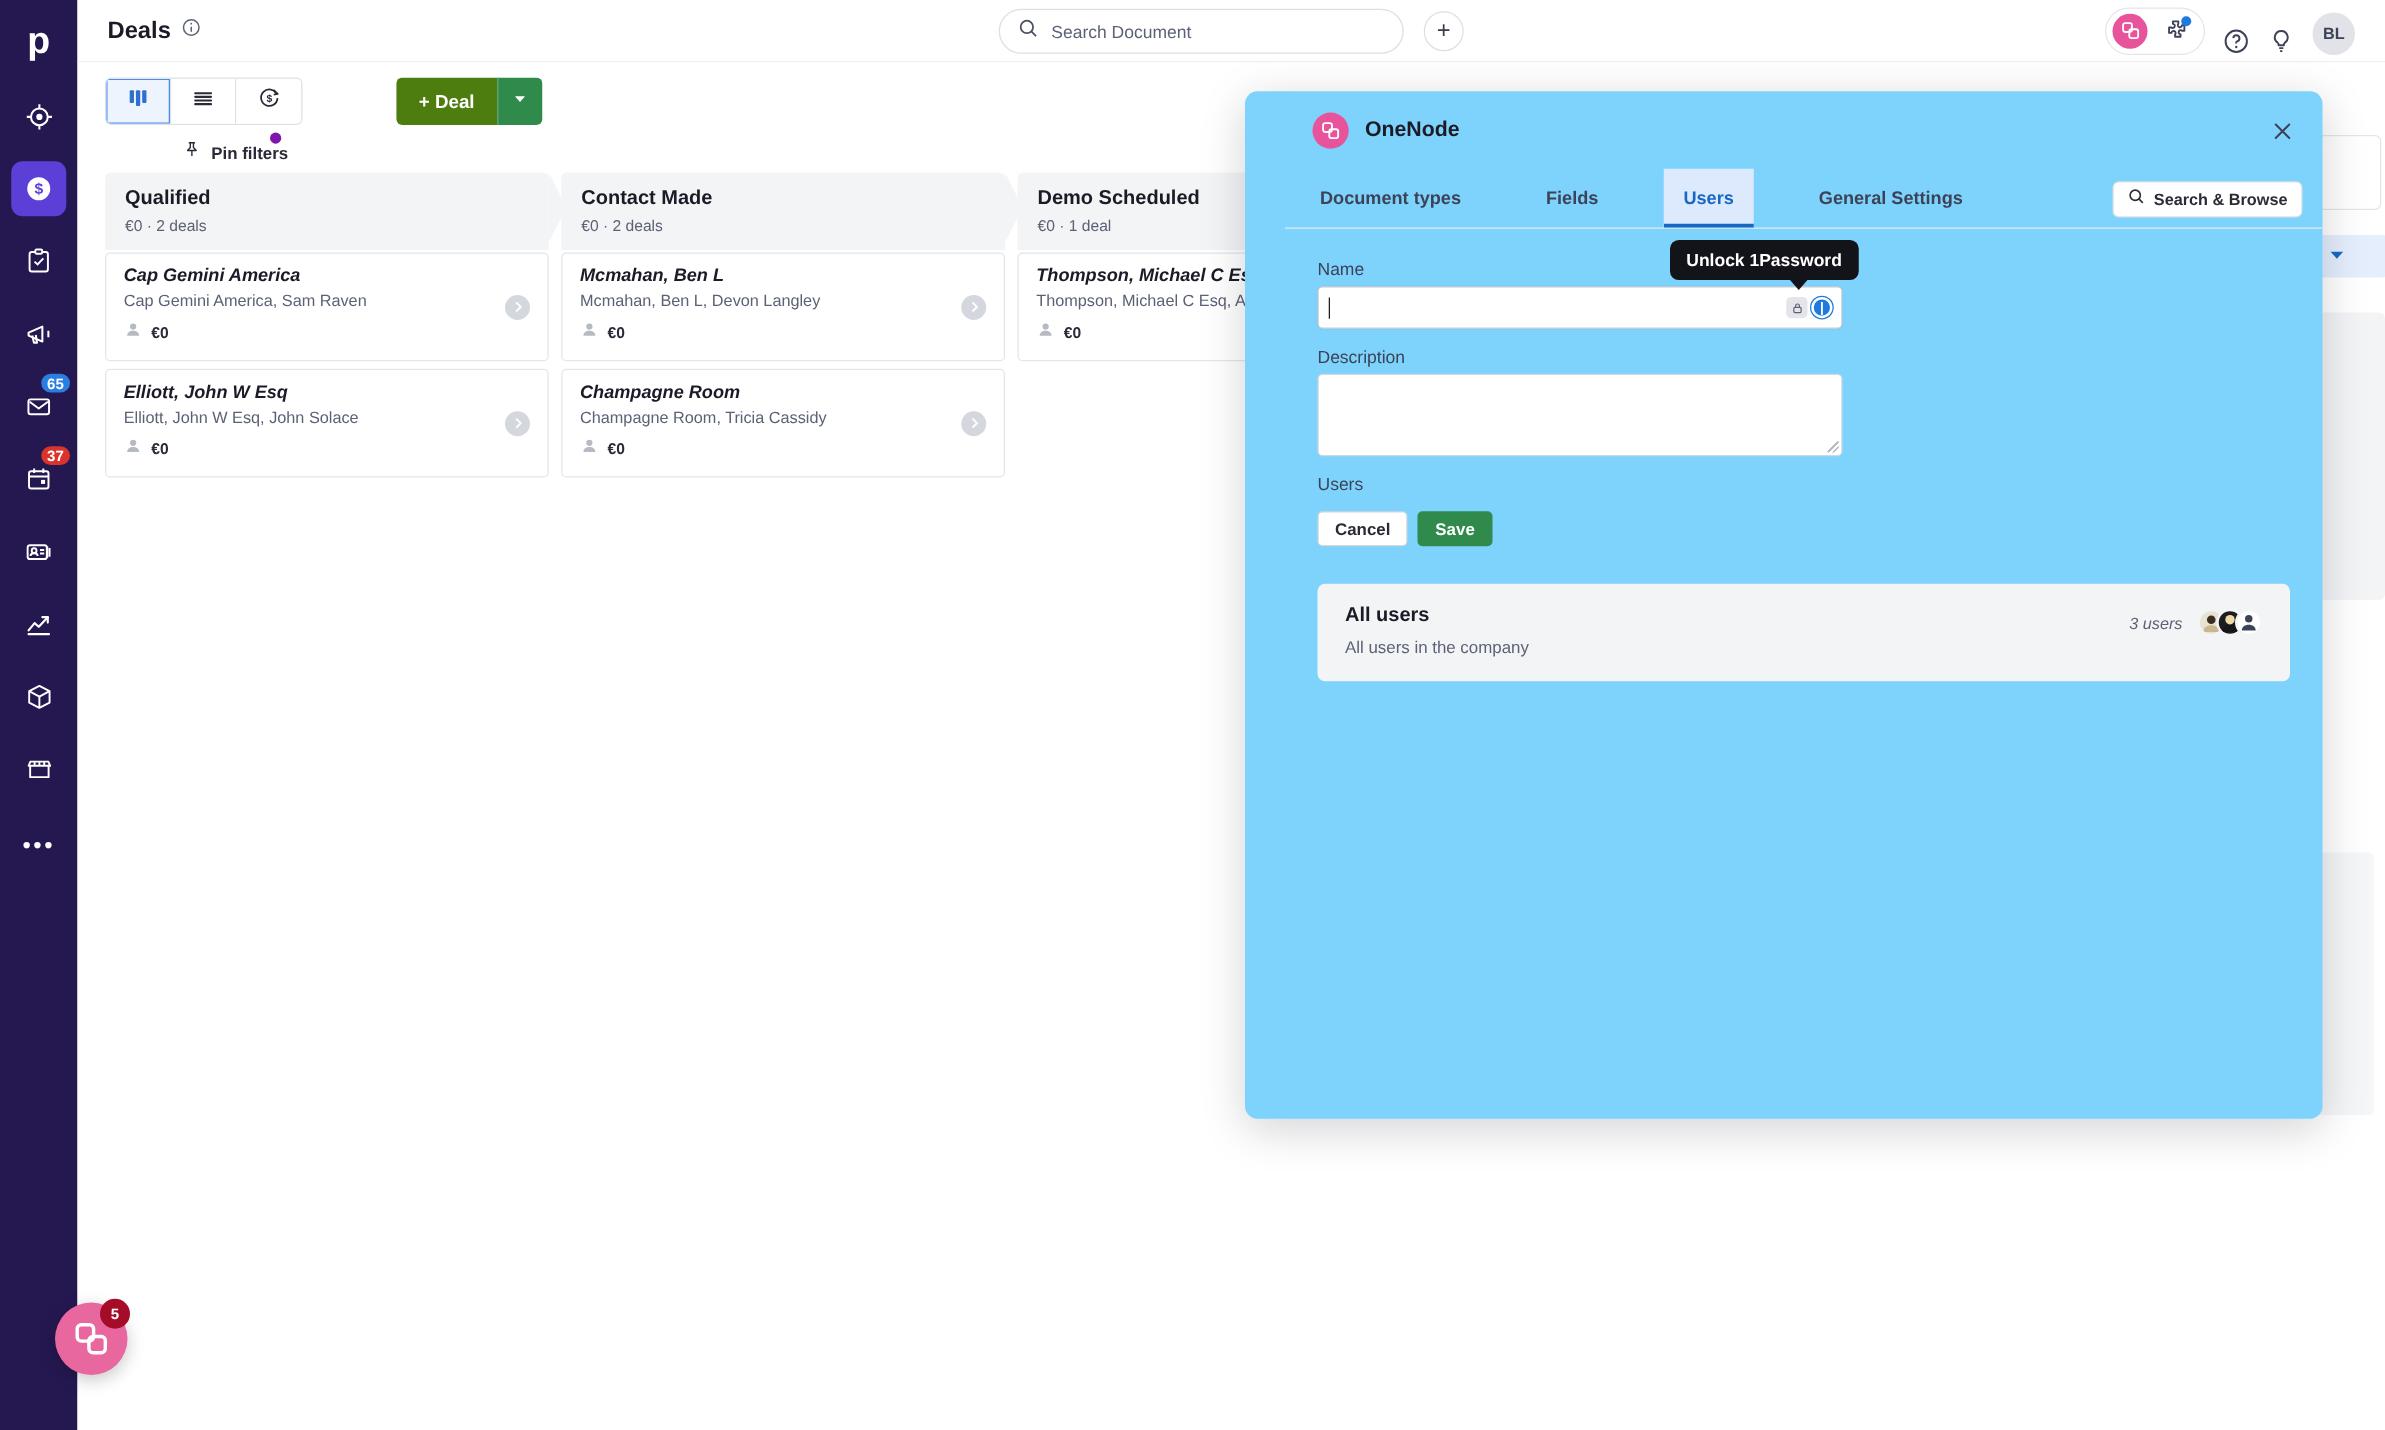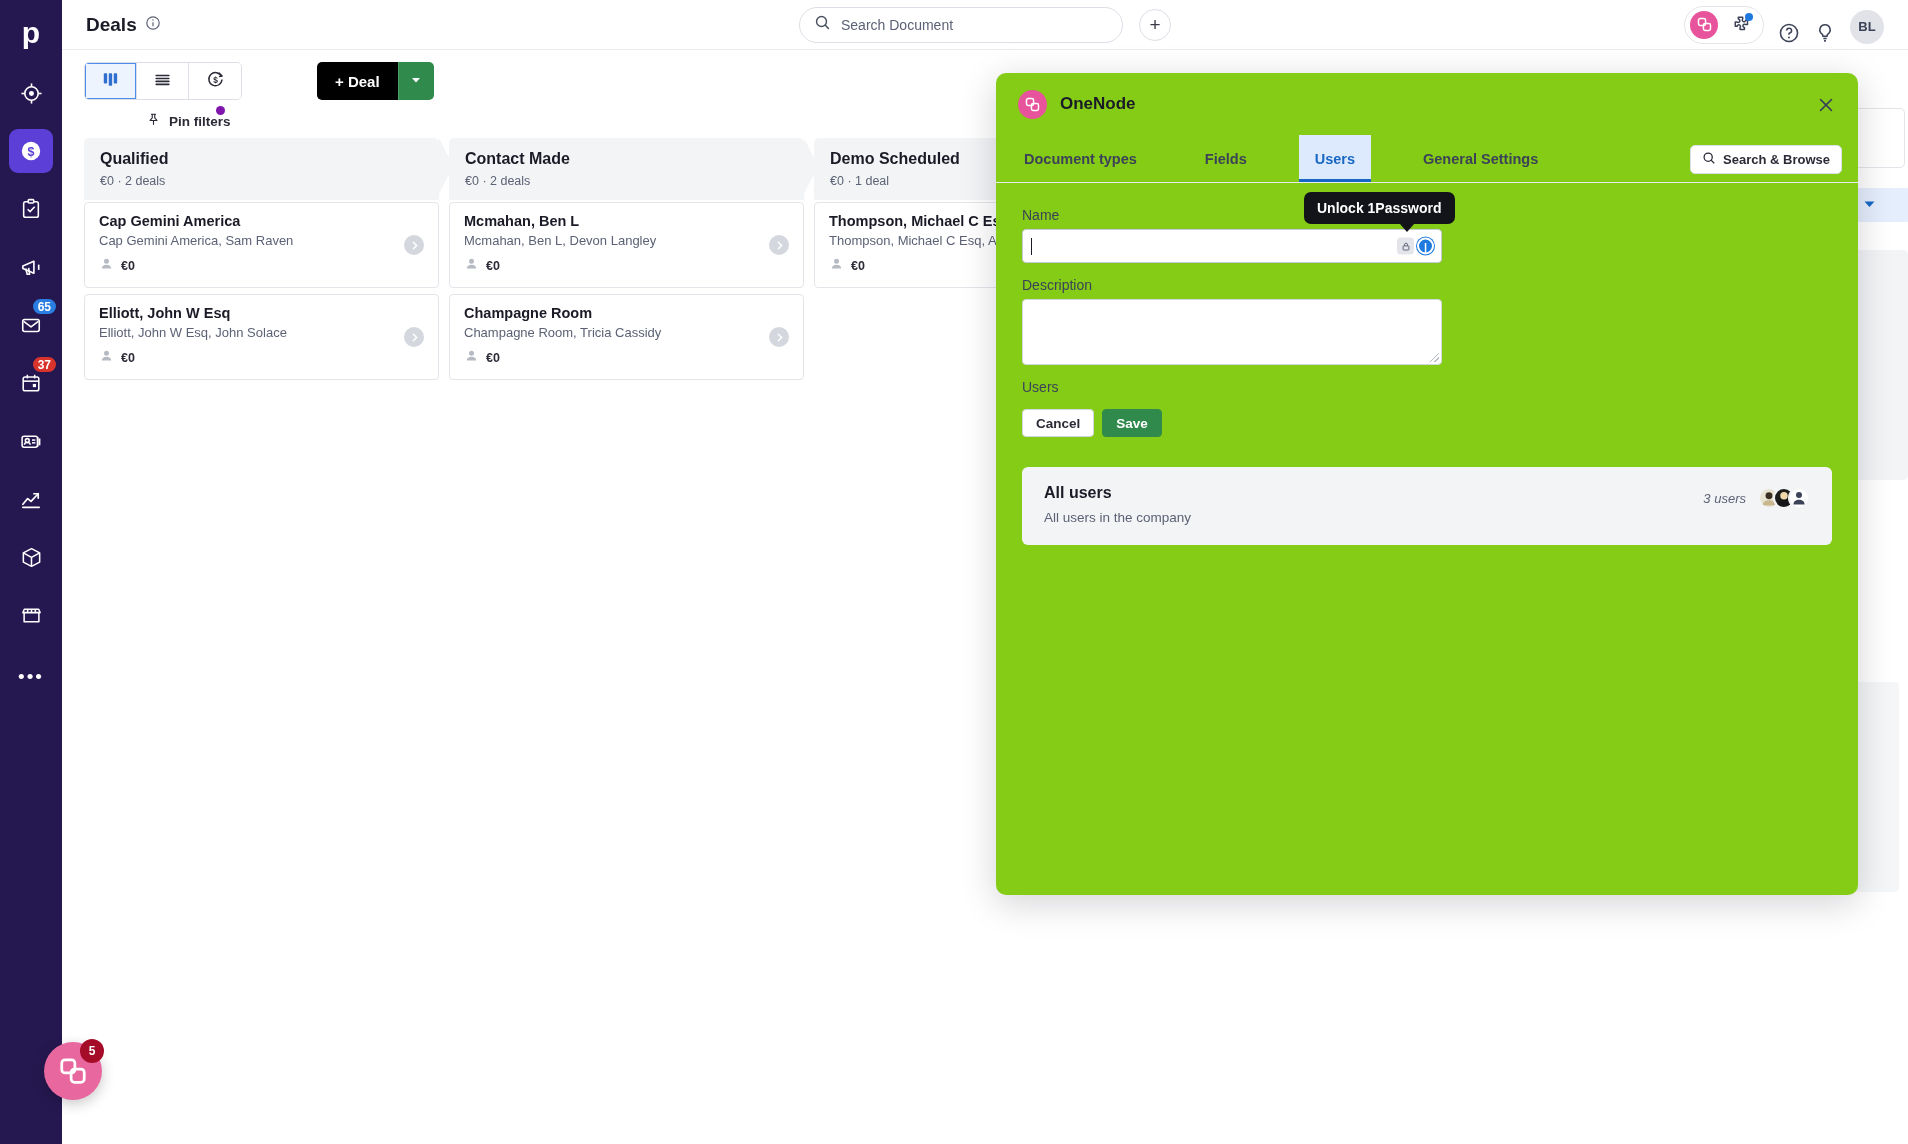--- a/index.html
+++ b/index.html
@@ -111,21 +111,21 @@
     width: 52px; display: flex; align-items: center; justify-content: center;
     border-right: 1px solid #dcdfe5; background: #fff; cursor: pointer;
   }
   .view-btn:last-child { border-right: none; }
   .view-btn.active { background: #eef4fe; box-shadow: inset 0 0 0 1px #4b8ced; }
   .deal-btn-group {
     position: absolute; left: 255px; top: 12px;
     display: flex; height: 38px; border-radius: 5px; overflow: hidden;
   }
   .deal-btn {
-    background: #000000; color: #fff;
+    background: #4d7c0f; color: #fff;
     font-size: 15px; font-weight: 700;
     padding: 0 18px; display: flex; align-items: center; gap: 6px;
     border: none; cursor: pointer;
     font-family: "Liberation Sans", sans-serif;
   }
   .deal-caret {
     background: #2f8a4c; width: 36px;
     border-left: 1px solid #4ba066;
     display: flex; align-items: center; justify-content: center; cursor: pointer;
   }
@@ -157,21 +157,21 @@
     border-left: 14px solid #f3f4f6;
   }
   .col-title { font-size: 16px; font-weight: 700; color: #1b1b27; }
   .col-sub { font-size: 12.5px; color: #5c6275; margin-top: 6px; }
   .col-body { background: #fff; padding-top: 2px; }
   .deal-card {
     background: #fff; border: 1px solid #e3e5ea; border-radius: 4px;
     padding: 10px 14px 12px 14px; margin-bottom: 6px;
     position: relative; cursor: pointer;
   }
-  .deal-name { font-size: 14.5px; font-weight: 700; color: #1b1b27; }
+  .deal-name { font-size: 14.5px; font-weight: 700; color: #1b1b27; font-style: italic; }
   .deal-org { font-size: 13px; color: #5c6275; margin-top: 4px; }
   .deal-meta { display: flex; align-items: center; gap: 7px; margin-top: 8px; }
   .deal-value { font-size: 12.5px; color: #2b2b38; font-weight: 600; }
   .card-chevron {
     position: absolute; right: 14px; top: 50%; transform: translateY(-50%);
     width: 20px; height: 20px; border-radius: 50%; background: #d4d7dd;
     display: flex; align-items: center; justify-content: center;
   }
   .col-empty-panel {
     background: #f5f6f7; border-radius: 4px; height: 210px; margin-top: 1px;
@@ -189,23 +189,24 @@
   }
   .behind-card {
     position: absolute; left: 1852px; top: 250px;
     width: 56px; height: 230px; background: #f3f4f6; border-radius: 5px;
   }
 
   
   .modal {
     position: absolute; left: 996px; top: 73px;
     width: 862px; height: 822px;
-    background: #84cc16; border-radius: 10px;
+    background: #7dd3fc; border-radius: 10px;
     box-shadow: 0 8px 36px rgba(10,12,30,0.18);
     overflow: hidden;
+    padding-left: 32px;
   }
   .modal-head {
     height: 62px; display: flex; align-items: center;
     padding: 0 22px; position: relative;
   }
   .modal-logo {
     width: 29px; height: 29px; border-radius: 50%;
     background: #e8549b; display: flex; align-items: center; justify-content: center;
     margin-right: 13px;
   }

